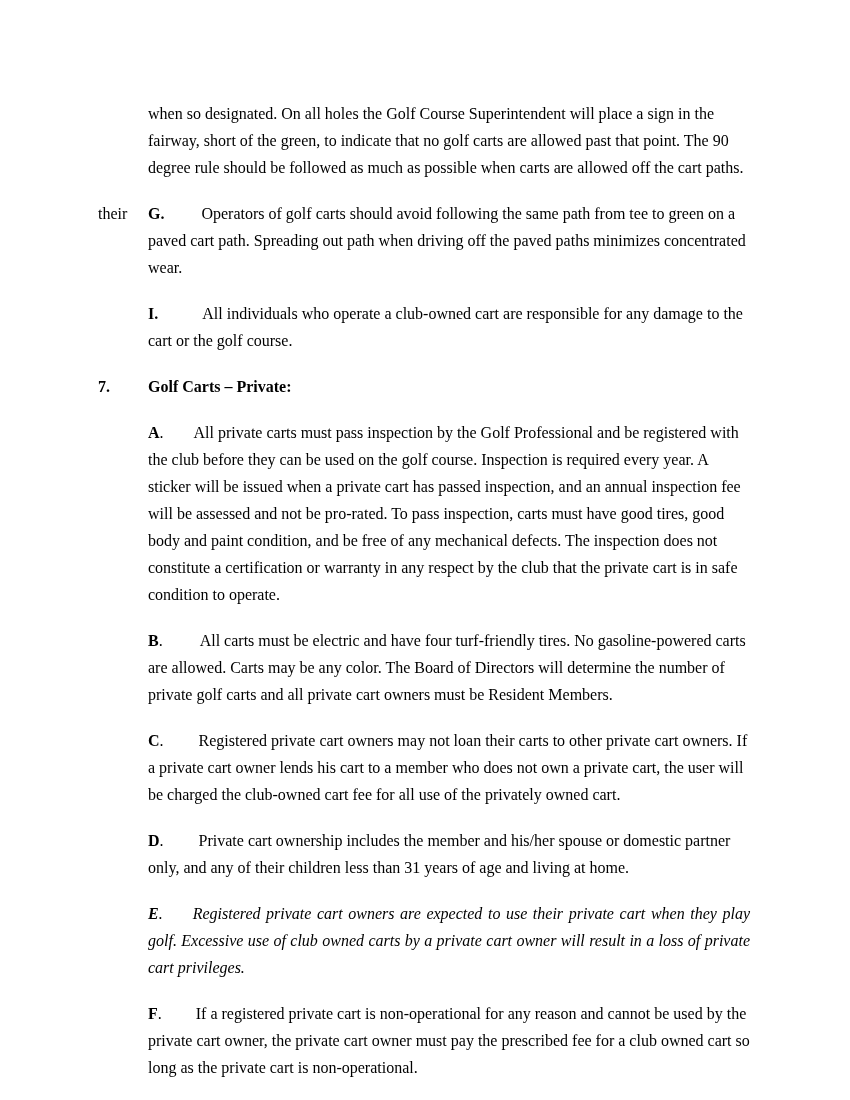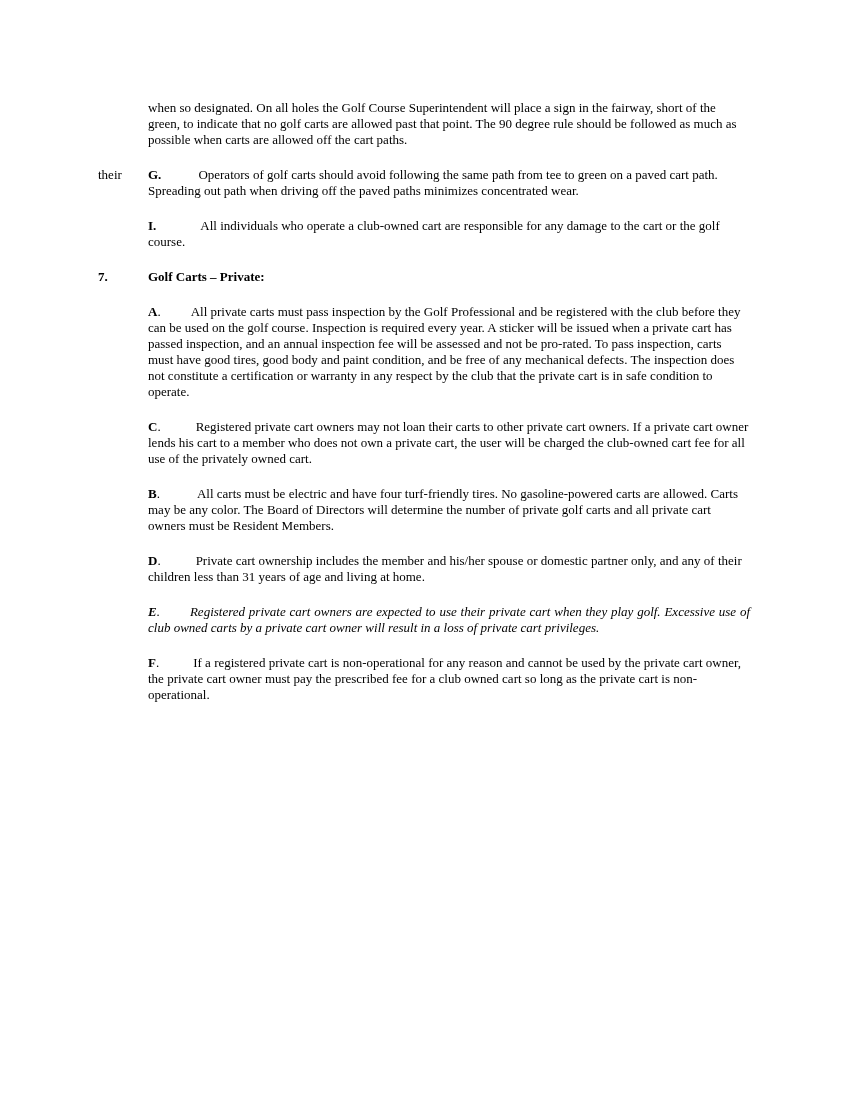--- a/index.html
+++ b/index.html
@@ -22,22 +22,22 @@
     background: #ffffff;
     overflow: hidden;
   }
 
   
   .content {
     position: absolute;
     left: 148px;
     top: 100px;
     width: 602px;
-    font-size: 13px;
-    line-height: 16px;
+    font-size: 16px;
+    line-height: 27px;
     text-align: left;
   }
 
   .para {
     margin: 0 0 19px 0;
     text-align: left;
     text-indent: 0;
   }
   .para.justify {
     text-align: justify;
@@ -114,25 +114,25 @@
 
     <p class="section-heading">
       <span class="num">7.</span><span class="head-tab"></span><span>Golf Carts – Private:</span>
     </p>
 
     <p class="para">
       <span class="lbl">A</span><span class="lbl-dot">.</span><span class="tab" style="width:30px"></span><span>All private carts must pass inspection by the Golf Professional and be registered with the club before they can be used on the golf course.  Inspection is required every year.  A sticker will be issued when a private cart has passed inspection, and an annual inspection fee will be assessed and not be pro-rated.  To pass inspection, carts must have good tires, good body and paint condition, and be free of any mechanical defects. The inspection does not constitute a certification or warranty in any respect by the club that the private cart is in safe condition to operate.</span>
     </p>
 
     <p class="para">
-      <span class="lbl">C</span><span class="lbl-dot">.</span><span class="tab" style="width:35px"></span><span>Registered private cart owners may not loan their carts to other private cart owners.  If a private cart owner lends his cart to a member who does not own a private cart, the user will be charged the club-owned cart fee for all use of the privately owned cart.</span>
+      <span class="lbl">B</span><span class="lbl-dot">.</span><span class="tab" style="width:37px"></span><span>All carts must be electric and have four turf-friendly tires.  No gasoline-powered carts are allowed.  Carts may be any color. The Board of Directors will determine the number of private golf carts and all private cart owners must be Resident Members.</span>
     </p>
 
     <p class="para">
-      <span class="lbl">B</span><span class="lbl-dot">.</span><span class="tab" style="width:37px"></span><span>All carts must be electric and have four turf-friendly tires.  No gasoline-powered carts are allowed.  Carts may be any color. The Board of Directors will determine the number of private golf carts and all private cart owners must be Resident Members.</span>
+      <span class="lbl">C</span><span class="lbl-dot">.</span><span class="tab" style="width:35px"></span><span>Registered private cart owners may not loan their carts to other private cart owners.  If a private cart owner lends his cart to a member who does not own a private cart, the user will be charged the club-owned cart fee for all use of the privately owned cart.</span>
     </p>
 
     <p class="para">
       <span class="lbl">D</span><span class="lbl-dot">.</span><span class="tab" style="width:35px"></span><span>Private cart ownership includes the member and his/her spouse or domestic partner only, and any of their children less than 31 years of age and living at home.</span>
     </p>
 
     <p class="para justify">
       <span class="lbl">E</span><span class="lbl-dot">.</span><span class="tab" style="width:30px"></span><span>Registered private cart owners are expected to use their private cart when they play golf. Excessive use of club owned carts by a private cart owner will result in a loss of private cart privileges.</span>
     </p>
 

